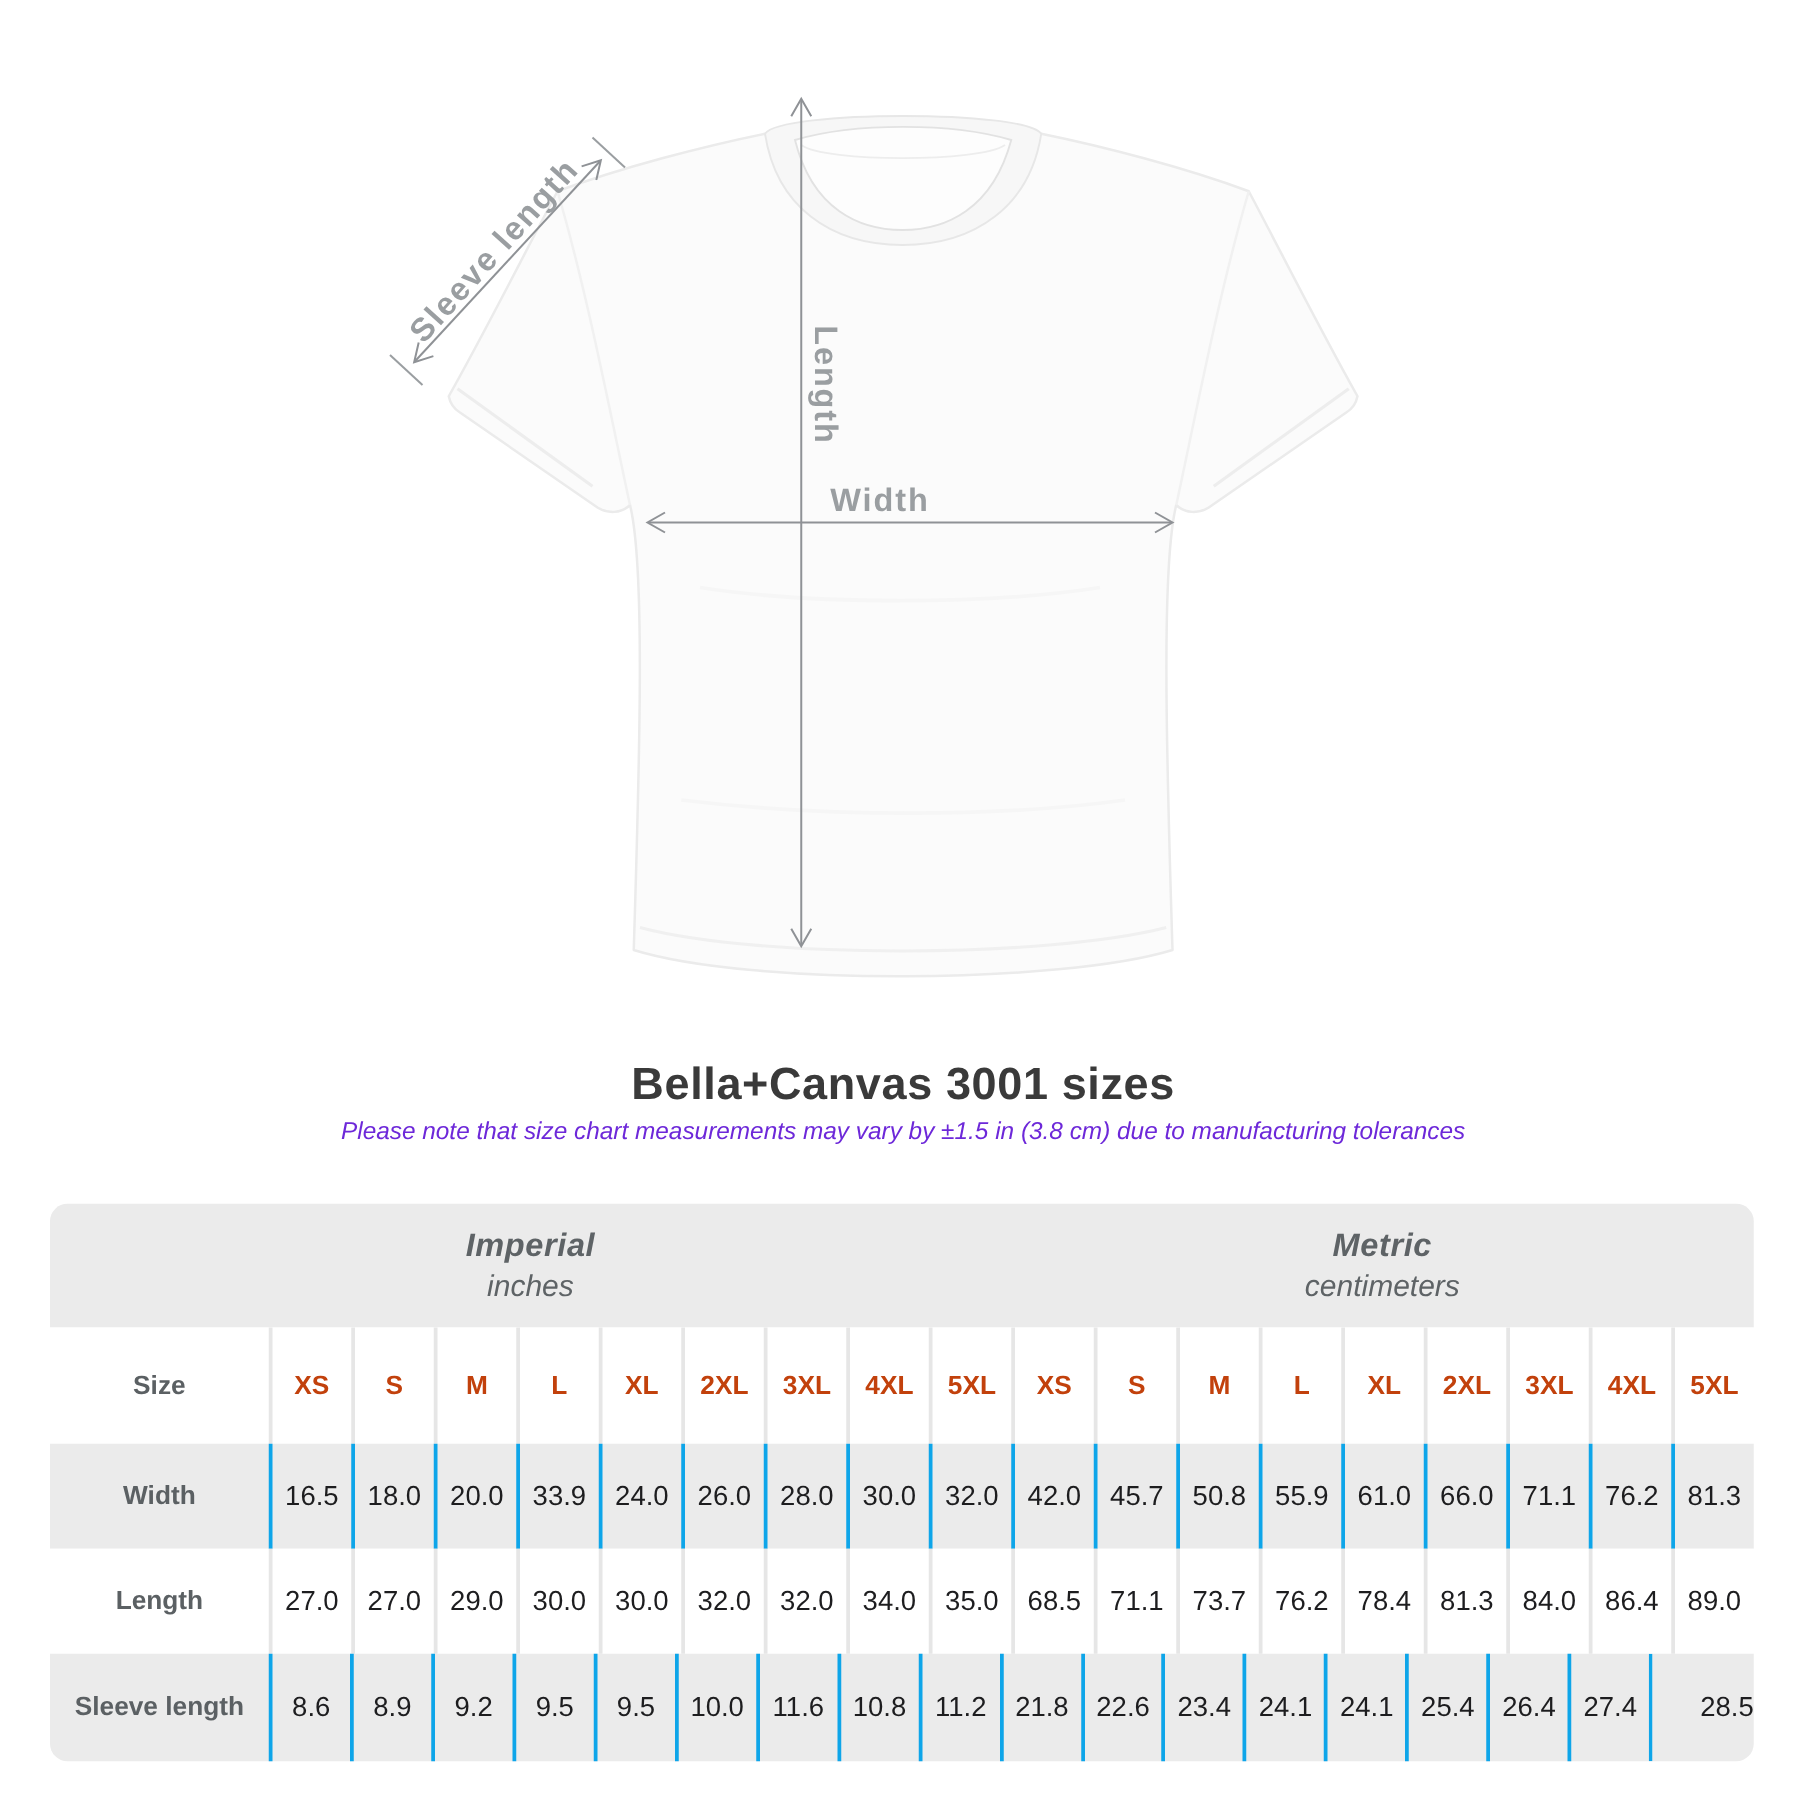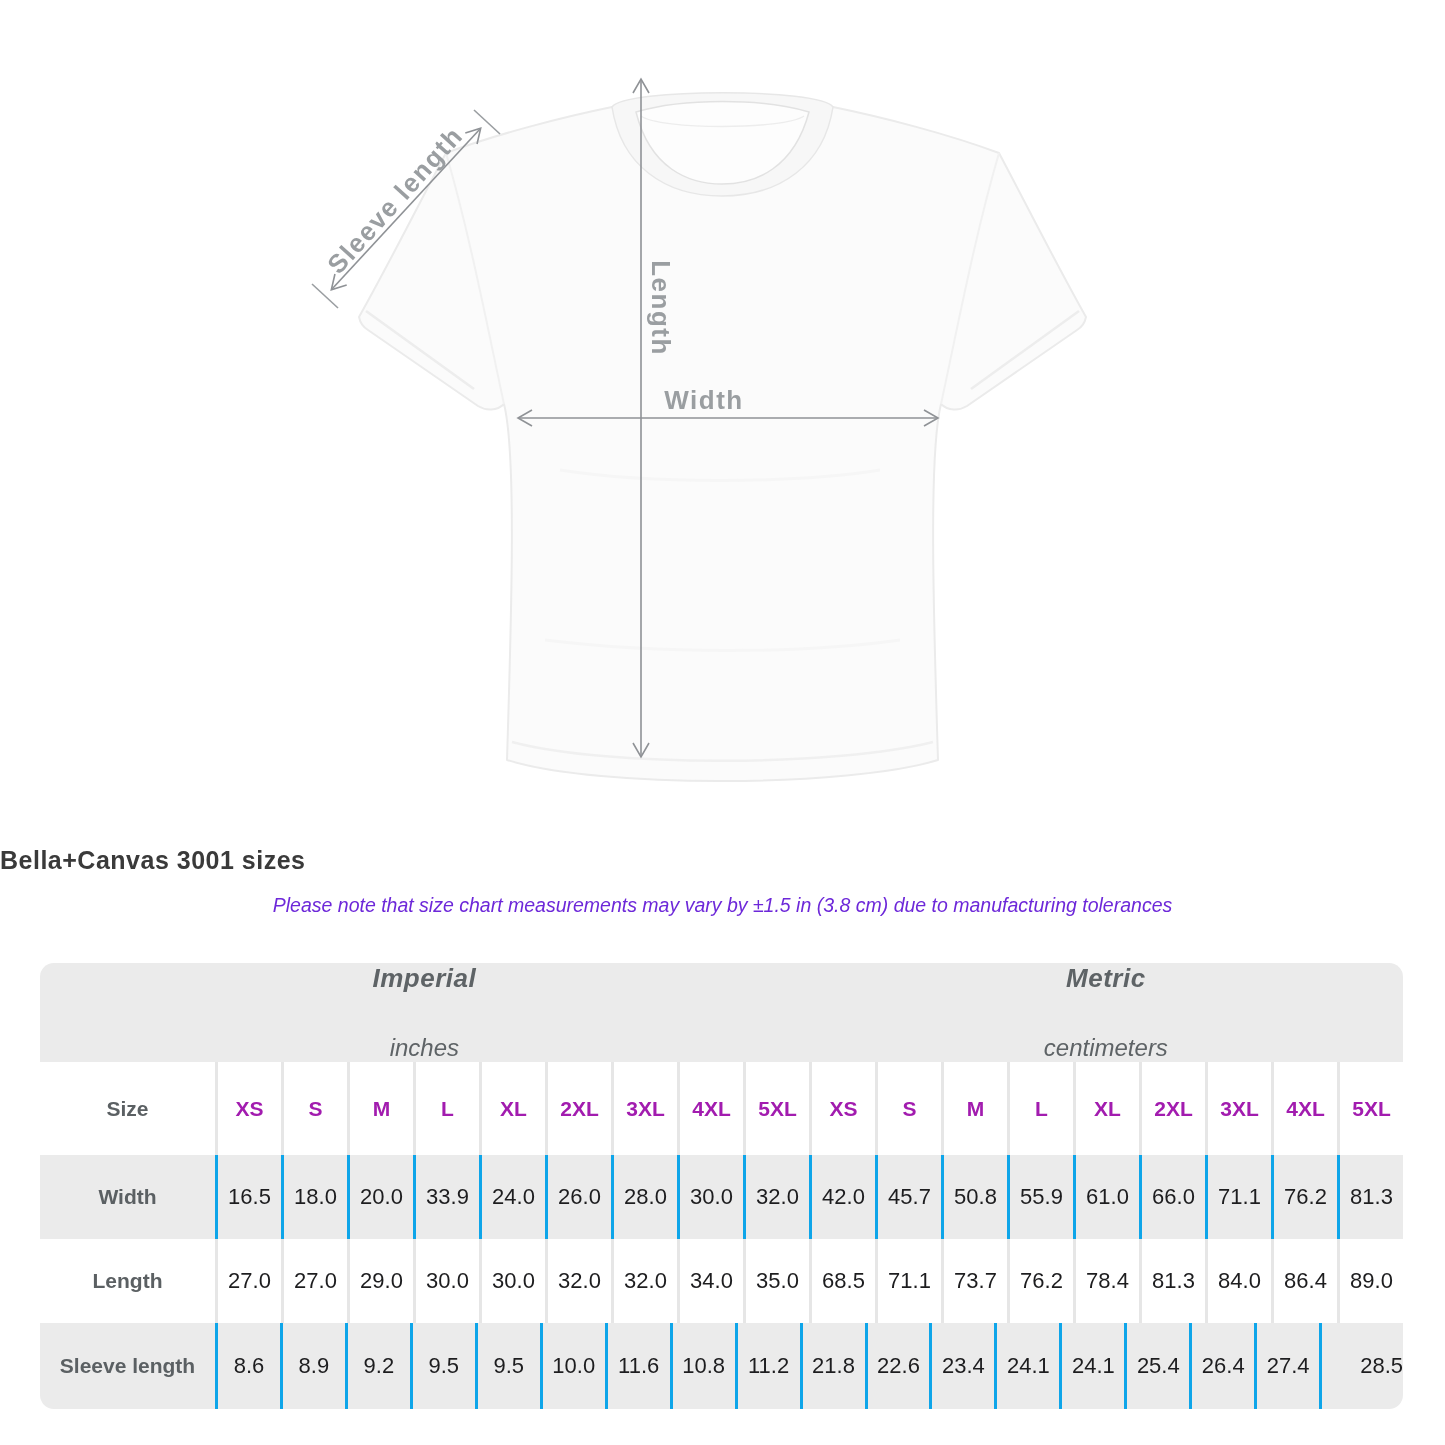--- a/index.html
+++ b/index.html
@@ -6,47 +6,47 @@
   .page{position:relative;width:1445px;height:1445px;background:#ffffff;overflow:hidden;
         font-family:"Liberation Sans",sans-serif;}
 
   
   .diagram{position:absolute;left:0;top:0;width:1445px;height:820px;}
   .diagram svg{display:block;}
   .measure-label{font-family:"Liberation Sans",sans-serif;font-weight:bold;font-size:26px;
                  fill:#9a9ea1;letter-spacing:1.5px;}
 
   
-  .chart-title{position:absolute;left:0;top:846px;width:100%;text-align:left;
-               font-size:25px;font-weight:bold;color:#3a3a3a;letter-spacing:.5px;}
+  .chart-title{position:absolute;left:0;top:846px;width:100%;text-align:center;
+               font-size:36px;font-weight:bold;color:#3a3a3a;letter-spacing:.5px;}
   .chart-note{position:absolute;left:0;top:894px;width:100%;text-align:center;
               font-size:19.5px;font-style:italic;color:#6d28d9;}
 
   
   .size-table{position:absolute;left:40px;top:963px;width:1363px;}
   .band{display:flex;height:99px;background:#ebebeb;border-radius:14px 14px 0 0;}
-  .band-half{display:flex;flex-direction:column;align-items:center;justify-content:space-between;gap:4px;}
+  .band-half{display:flex;flex-direction:column;align-items:center;justify-content:center;gap:4px;}
   .band-half.imperial{flex:0 0 56.4%;}
   .band-half.metric{flex:1 1 auto;}
   .band-title{font-size:26px;font-weight:bold;font-style:italic;color:#5e6366;letter-spacing:.5px;}
   .band-unit{font-size:24px;font-style:italic;color:#5e6366;}
 
   .trow{display:grid;grid-template-columns:175px repeat(18,1fr);}
   .trow.r-sizes{height:93px;background:#ffffff;}
   .trow.r-gray{height:84px;background:#ebebeb;}
   .trow.r-white{height:84px;background:#ffffff;}
   .trow.r-last{height:86px;border-radius:0 0 14px 14px;}
   .trow.r-last .cell:first-child{border-radius:0 0 0 14px;}
   .trow.r-last .cell:last-child{border-radius:0 0 14px 0;padding-left:38px;}
 
   .cell{display:flex;align-items:center;justify-content:center;}
   .trow.r-white .cell.d,.trow.r-sizes .cell.d{border-left:3px solid #e6e6e6;}
   .trow.r-gray .cell.d{border-left:3px solid #0ea5e9;}
   .trow .cell.mstart{border-left-width:6px;}
-  .colhead{font-size:21px;font-weight:bold;color:#a21caf;}
+  .colhead{font-size:21px;font-weight:bold;color:#c2410c;}
   .rowlabel{font-size:21px;font-weight:bold;color:#5b6063;}
   .val{font-size:22px;color:#1d1d1f;}
 </style>
 </head>
 <body>
 
 <div class="page">
 
   <div class="diagram">
     <svg width="1445" height="820" viewBox="0 0 1445 820">

